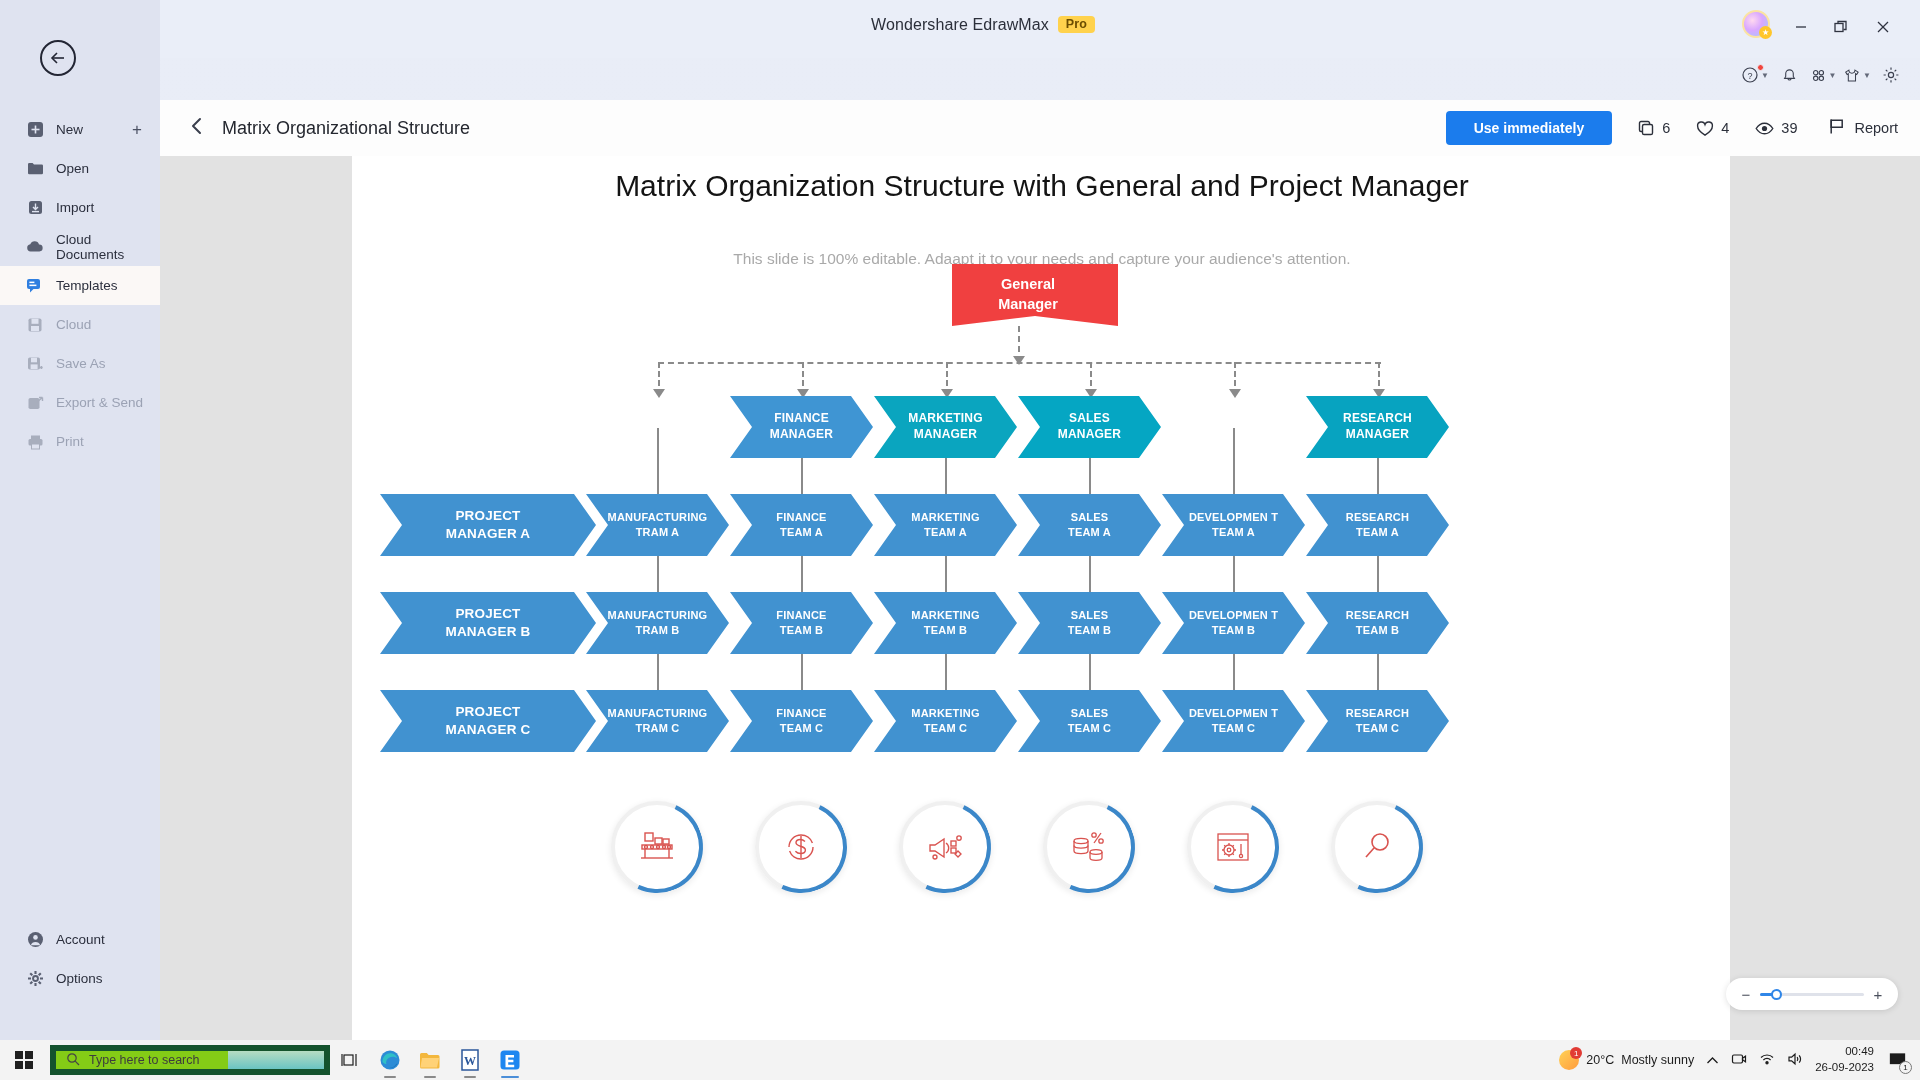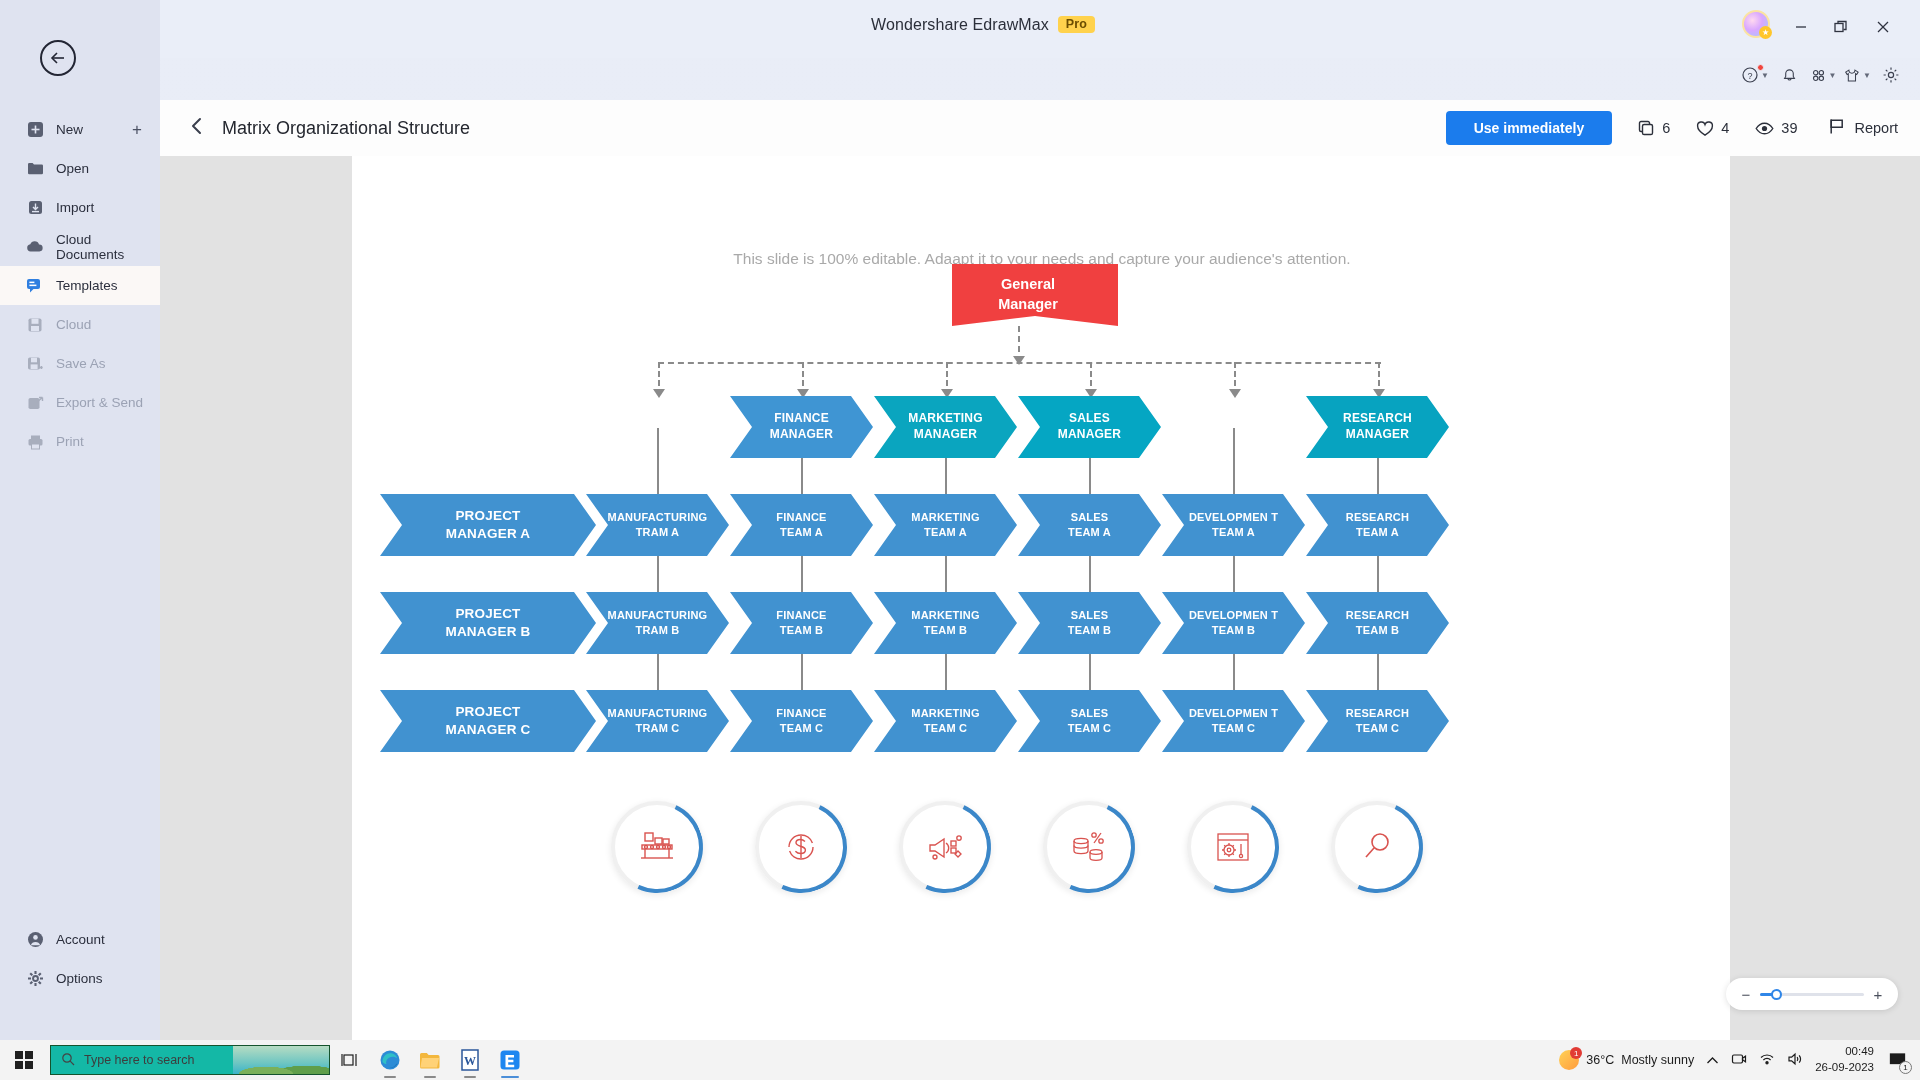--- a/index.html
+++ b/index.html
@@ -202,21 +202,21 @@
   
   #taskbar {
     position: absolute; left: 0; bottom: 0; width: 1920px; height: 40px;
     background: #f3f3f3; display: flex; align-items: center;
   }
   #start { width: 48px; display: flex; align-items: center; justify-content: center; }
   #start .sq { display: grid; grid-template-columns: 8px 8px; grid-template-rows: 8px 8px; gap: 2px; }
   #start .sq i { background: #1f1f1f; display: block; }
   #search-box {
     position: relative; margin-left: 2px; width: 280px; height: 30px;
-    background: #14b8a6; border: 1px solid #14532d; display: flex; align-items: center;
+    background: #84cc16; border: 6px solid #14532d; display: flex; align-items: center;
     overflow: hidden;
   }
   #search-box .mag { margin-left: 10px; color: #444; font-size: 13px; }
   #search-box .ph { margin-left: 9px; font-size: 12.5px; color: #3d3d3d; }
   #search-box .scene {
     position: absolute; right: 0; top: 0; width: 96px; height: 28px;
     background: linear-gradient(180deg,#b6dcc3 0%, #6fc6c2 60%, #39b3c9 100%);
   }
   #search-box .scene:after {
     content: ""; position: absolute; left: 6px; bottom: 0; width: 90px; height: 17px;
@@ -501,20 +501,21 @@
             </svg>
         </span>
         <span>Report</span>
       </div>
     </div>
   </div>
 
   <div id="canvas-wrap">
     <div id="slide">
 
+      <div id="slide-title">Matrix Organization Structure with General and Project Manager</div>
       <div id="slide-sub">This slide is 100% editable. Adaapt it to your needs and capture your audience's attention.</div>
 
       <div class="chev ribbon" style="left:600px; top:108px; width:166px; height:62px; background:#f04040; font-size:14.5px;">
         <span style="visibility: hidden;">General</span>
       </div>
       <div style="position:absolute; left:600px; top:108px; width:152px; height:62px; display:flex; align-items:center; justify-content:center; pointer-events:none;">
         <div style="text-align:center; color:#fff; font-weight:bold; font-size:14.5px; line-height:1.35;">
           <div>General</div>
           <div>Manager</div>
         </div>
@@ -880,21 +881,21 @@
         <rect x="1.5" y="1.5" width="19" height="19" rx="3.5" fill="#1d86f0"></rect>
         <path d="M6.5 6h8.5v2.6H9.2v2.2h5.2v2.5H9.2v2.4h6v2.6H6.5z" fill="#fff"></path>
       </svg>
     </div>
 
     <div id="tray">
       <div id="weather">
         <span class="sun">
             <span class="badge">1</span>
           </span>
-        <span>36°C</span>
+        <span>20°C</span>
         <span>Mostly sunny</span>
       </div>
 
       <span class="tray-ic">
         <svg width="13" height="9" viewBox="0 0 13 9" fill="none" stroke="#1c1c1c" stroke-width="1.3">
             <polyline points="1.5,7 6.5,2 11.5,7"></polyline>
           </svg>
       </span>
       <span class="tray-ic">
         <svg width="16" height="14" viewBox="0 0 16 14" fill="none" stroke="#1c1c1c" stroke-width="1.2">

